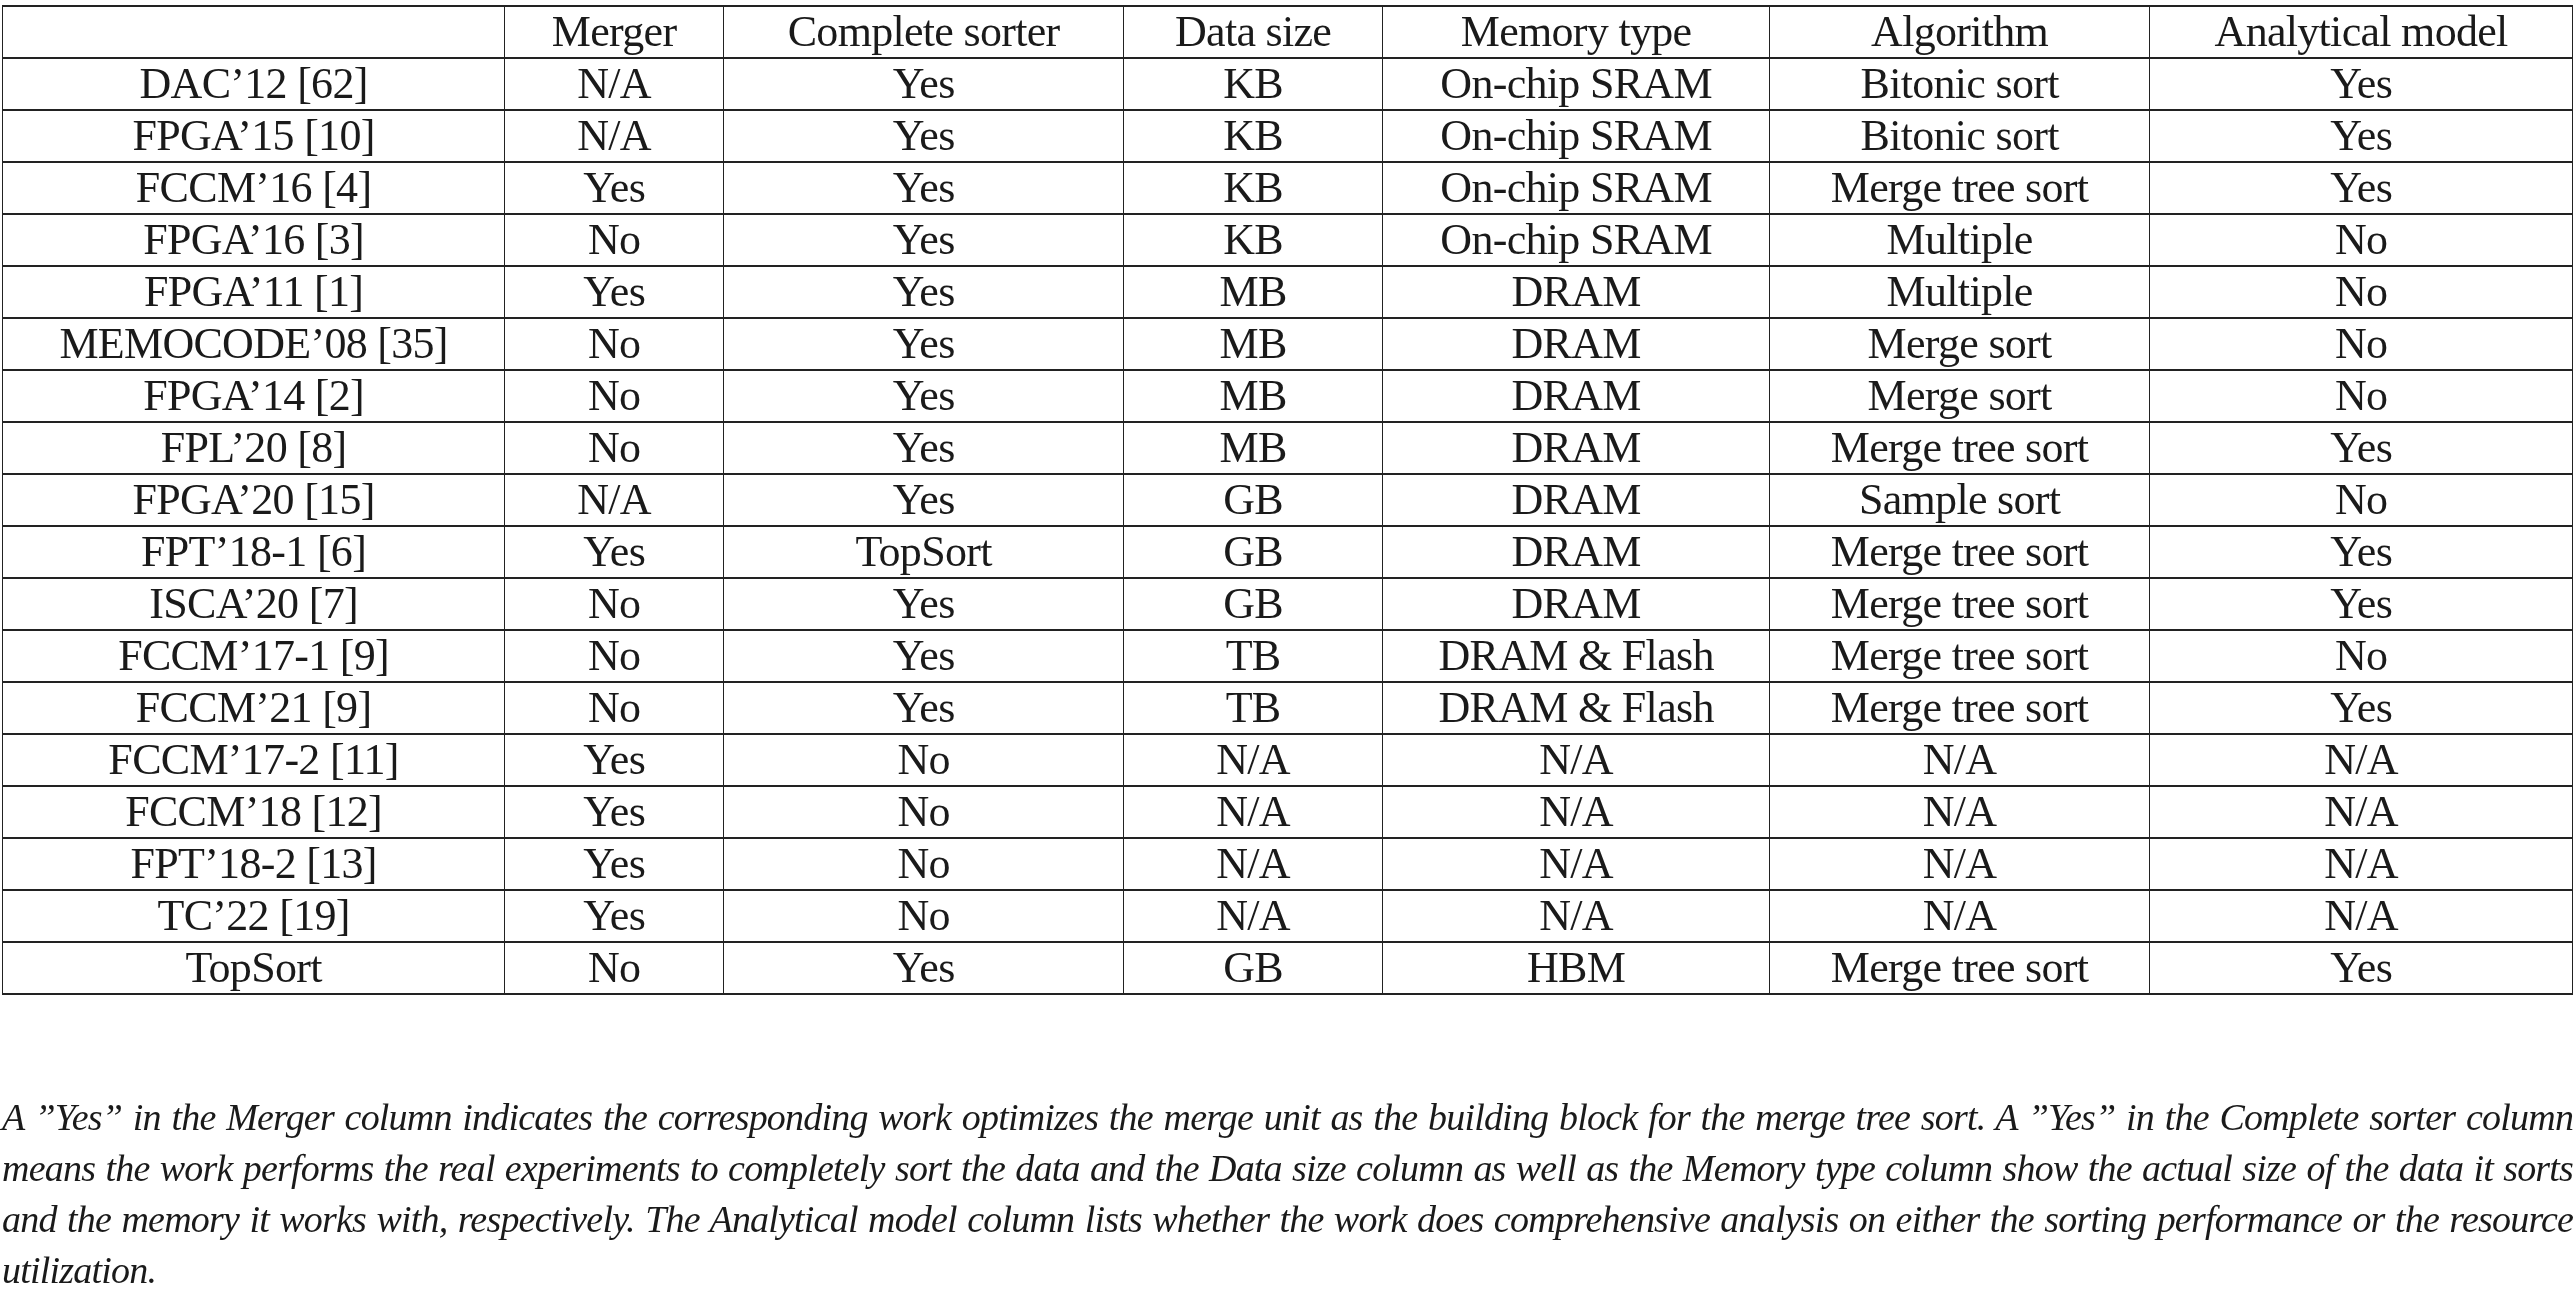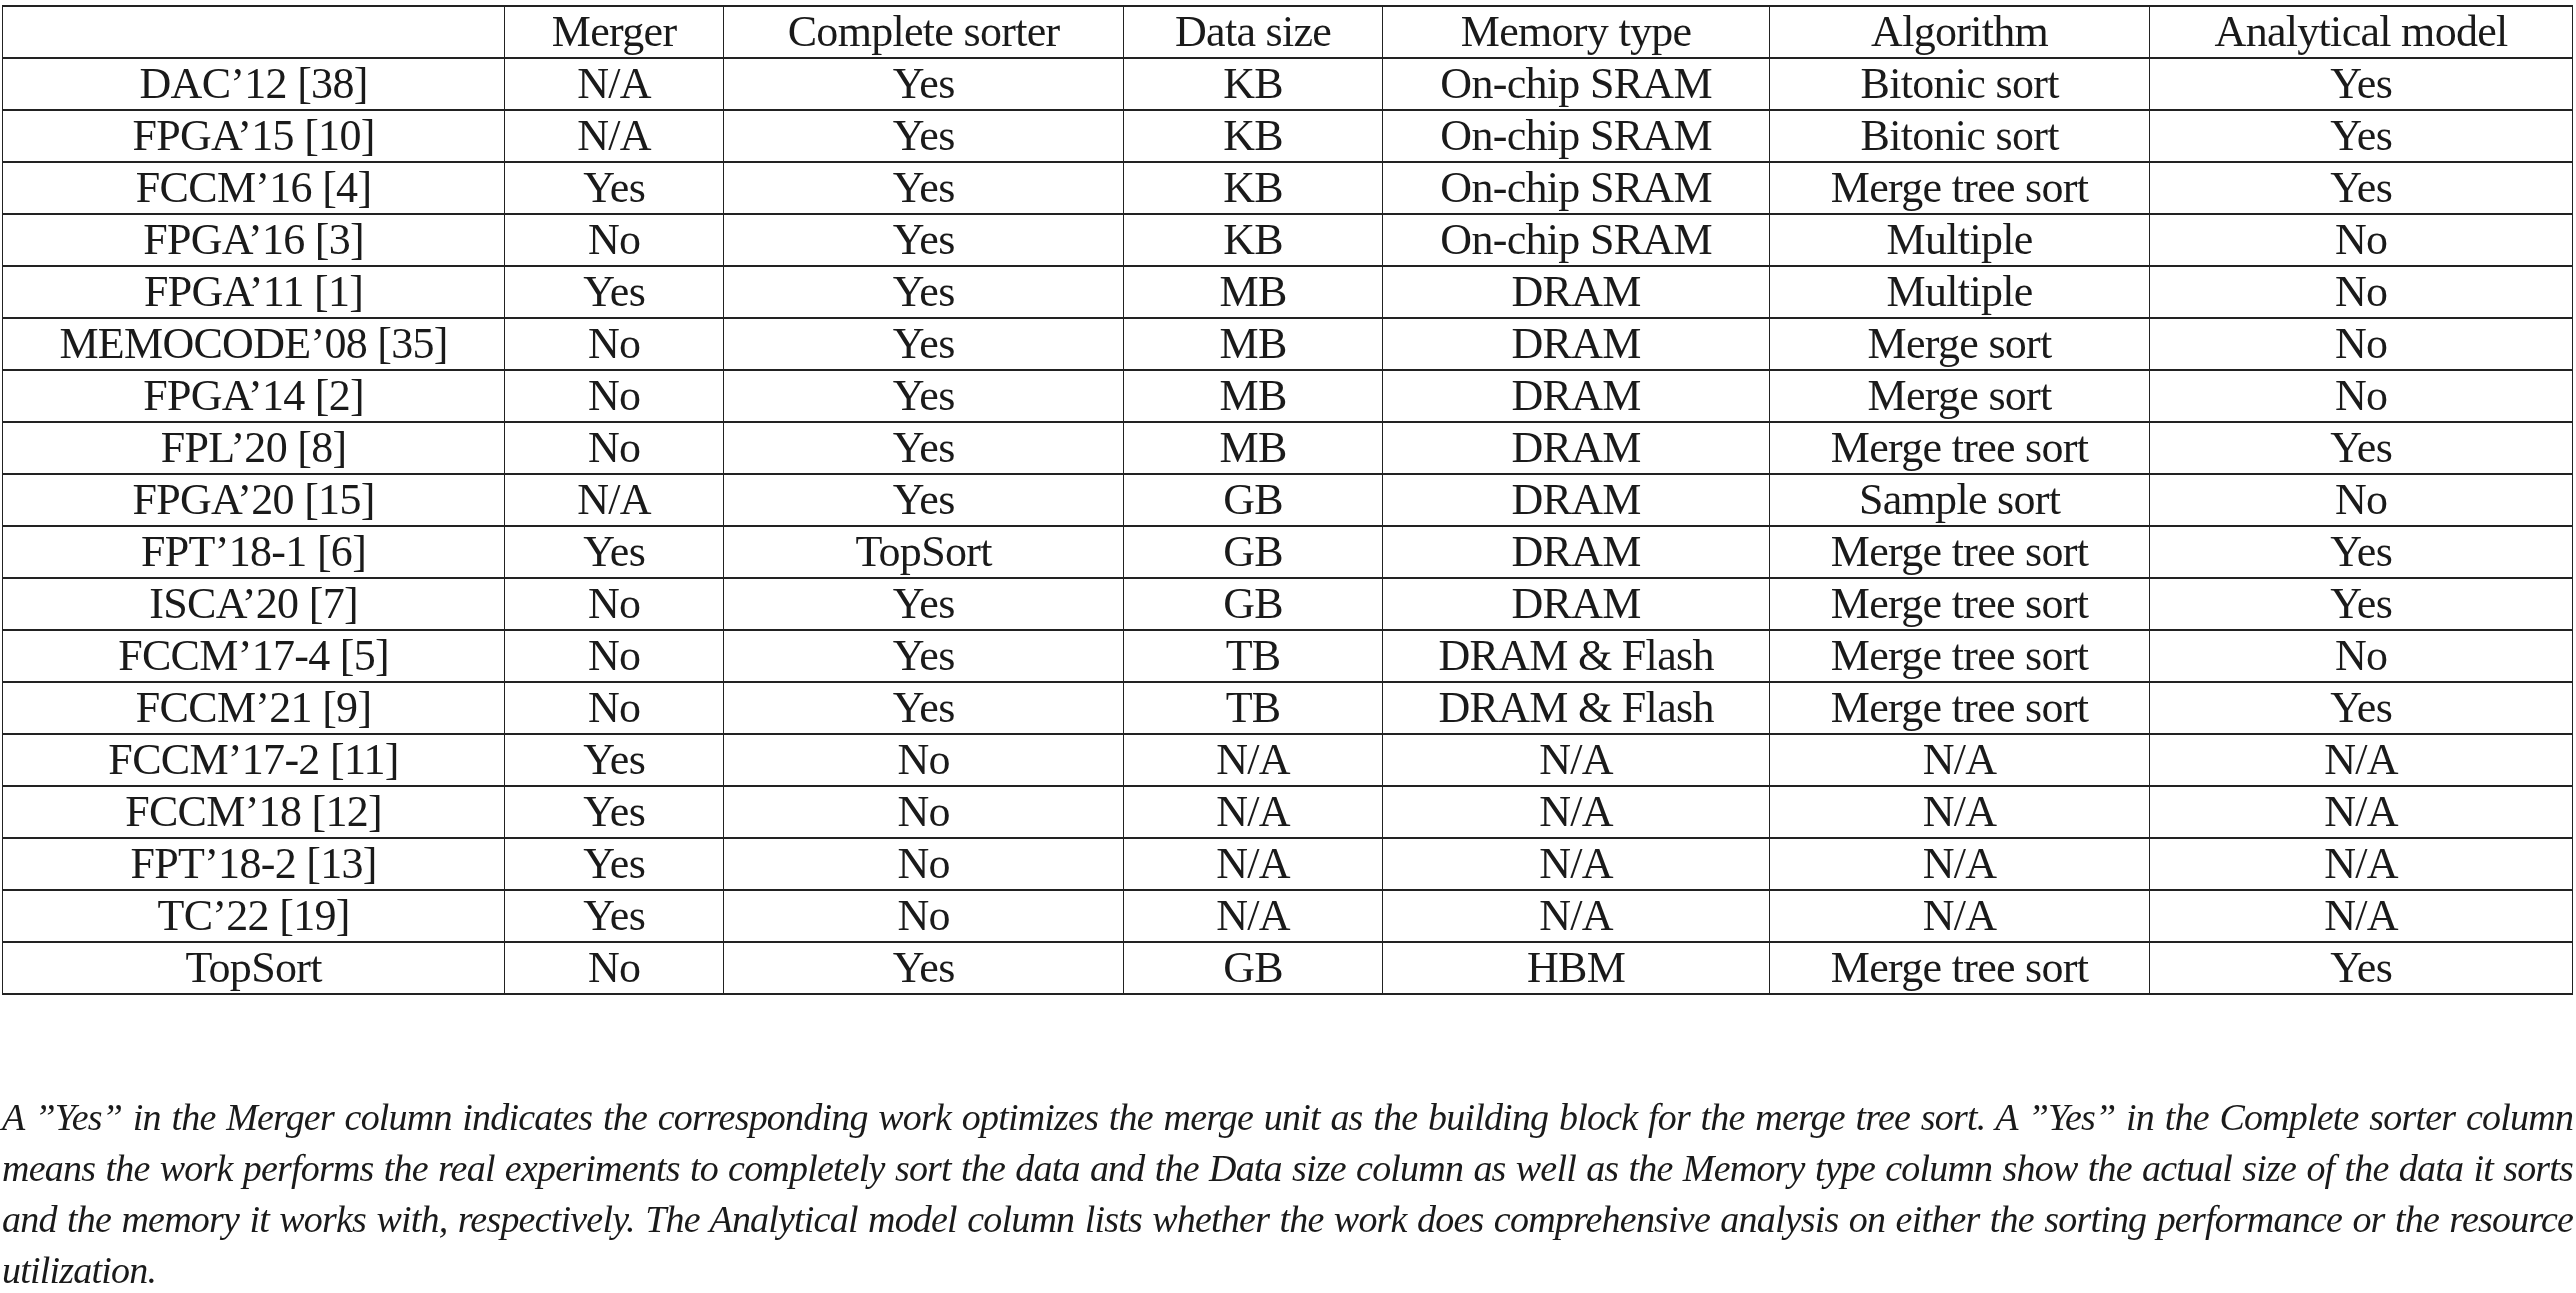--- a/index.html
+++ b/index.html
@@ -40,21 +40,21 @@
           <th>Merger</th>
           <th>Complete sorter</th>
           <th>Data size</th>
           <th>Memory type</th>
           <th>Algorithm</th>
           <th>Analytical model</th>
         </tr>
     </thead>
     <tbody id="table-body">
         <tr>
-          <td>DAC’12 [38]</td>
+          <td>DAC’12 [62]</td>
           <td>N/A</td>
           <td>Yes</td>
           <td>KB</td>
           <td>On-chip SRAM</td>
           <td>Bitonic sort</td>
           <td>Yes</td>
         </tr>
         <tr>
           <td>FPGA’15 [10]</td>
           <td>N/A</td>
@@ -139,21 +139,21 @@
         <tr>
           <td>ISCA’20 [7]</td>
           <td>No</td>
           <td>Yes</td>
           <td>GB</td>
           <td>DRAM</td>
           <td>Merge tree sort</td>
           <td>Yes</td>
         </tr>
         <tr>
-          <td>FCCM’17-4 [5]</td>
+          <td>FCCM’17-1 [9]</td>
           <td>No</td>
           <td>Yes</td>
           <td>TB</td>
           <td>DRAM &amp; Flash</td>
           <td>Merge tree sort</td>
           <td>No</td>
         </tr>
         <tr>
           <td>FCCM’21 [9]</td>
           <td>No</td>

